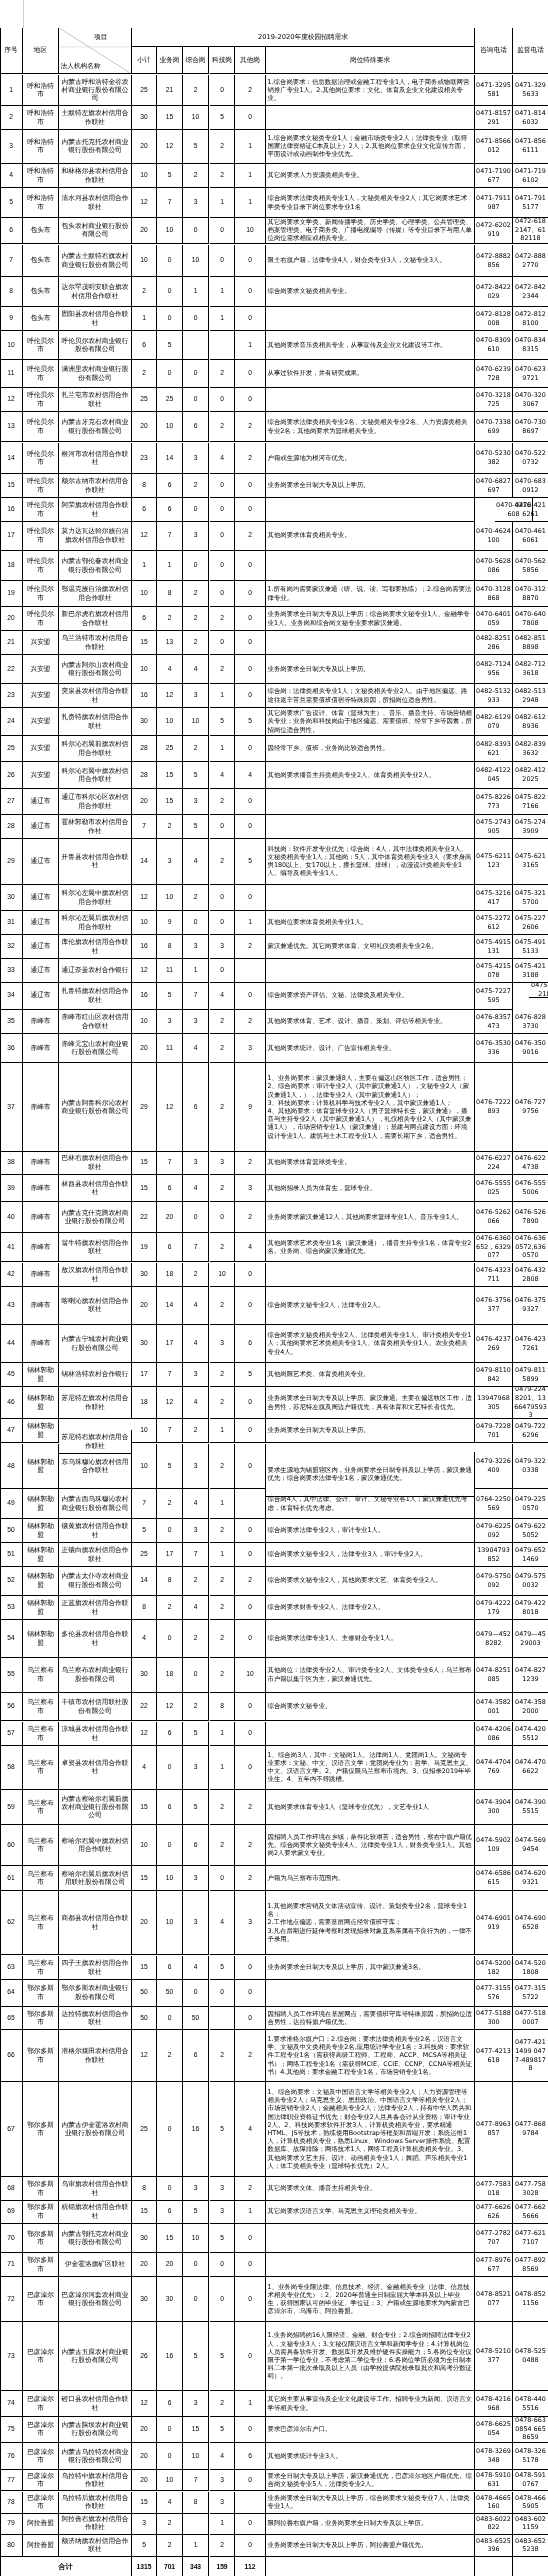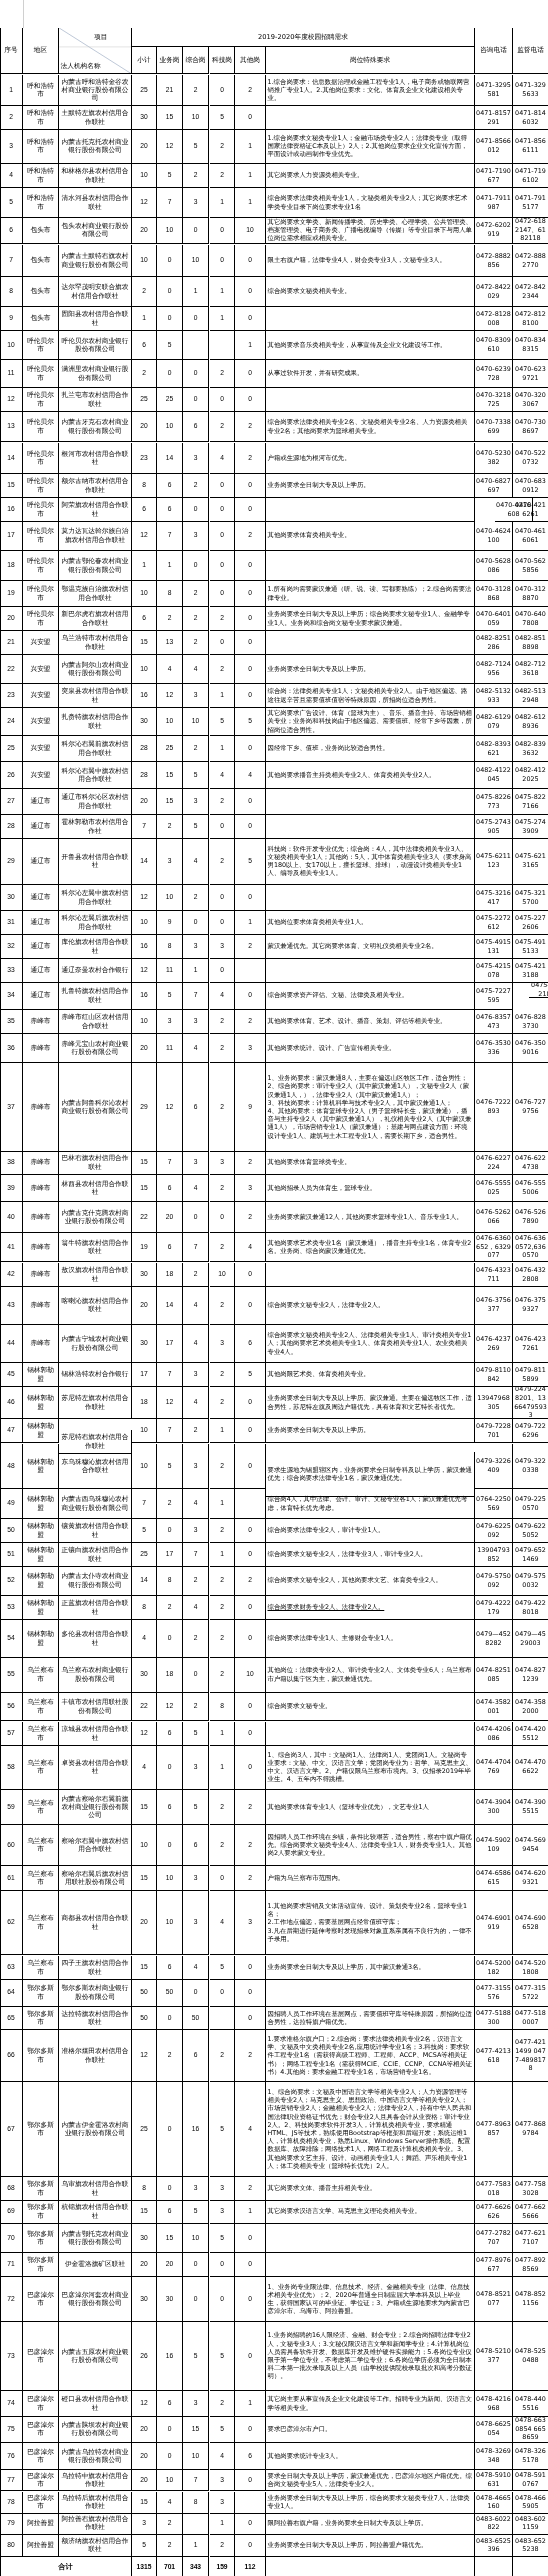--- a/index.html
+++ b/index.html
@@ -723,21 +723,21 @@
       </div>
       <div>
         <div class="cell num" style="left: 0px; top: 1596px; width: 23px; height: 24px;">53</div>
         <div class="cell " style="left: 23px; top: 1596px; width: 36px; height: 24px;">锡林郭勒盟</div>
         <div class="cell " style="left: 59px; top: 1596px; width: 73px; height: 24px;">正蓝旗农村信用合作联社</div>
         <div class="cell num" style="left: 132px; top: 1596px; width: 25px; height: 24px;">8</div>
         <div class="cell num" style="left: 157px; top: 1596px; width: 26px; height: 24px;">2</div>
         <div class="cell num" style="left: 183px; top: 1596px; width: 26px; height: 24px;">4</div>
         <div class="cell num" style="left: 210px; top: 1596px; width: 25px; height: 24px;">2</div>
         <div class="cell num" style="left: 235px; top: 1596px; width: 31px; height: 24px;">0</div>
-        <div class="cell left req" style="left: 266px; top: 1596px; width: 209px; height: 24px; white-space: pre-line; text-decoration: underline;">综合岗要求财务专业2人、法律专业2人。</div>
+        <div class="cell left req" style="left: 266px; top: 1596px; width: 209px; height: 24px; white-space: pre-line;">综合岗要求财务专业2人、法律专业2人。</div>
         <div class="cell phone" style="left: 475px; top: 1596px; width: 38px; height: 24px;">0479-4222179</div>
         <div class="cell phone" style="left: 513px; top: 1596px; width: 36px; height: 24px;">0479-4228018</div>
       </div>
       <div>
         <div class="cell num" style="left: 0px; top: 1620px; width: 23px; height: 38px;">54</div>
         <div class="cell " style="left: 23px; top: 1620px; width: 36px; height: 38px;">锡林郭勒盟</div>
         <div class="cell " style="left: 59px; top: 1620px; width: 73px; height: 38px;">多伦县农村信用合作联社</div>
         <div class="cell num" style="left: 132px; top: 1620px; width: 25px; height: 38px;">4</div>
         <div class="cell num" style="left: 157px; top: 1620px; width: 26px; height: 38px;">0</div>
         <div class="cell num" style="left: 183px; top: 1620px; width: 26px; height: 38px;">2</div>

